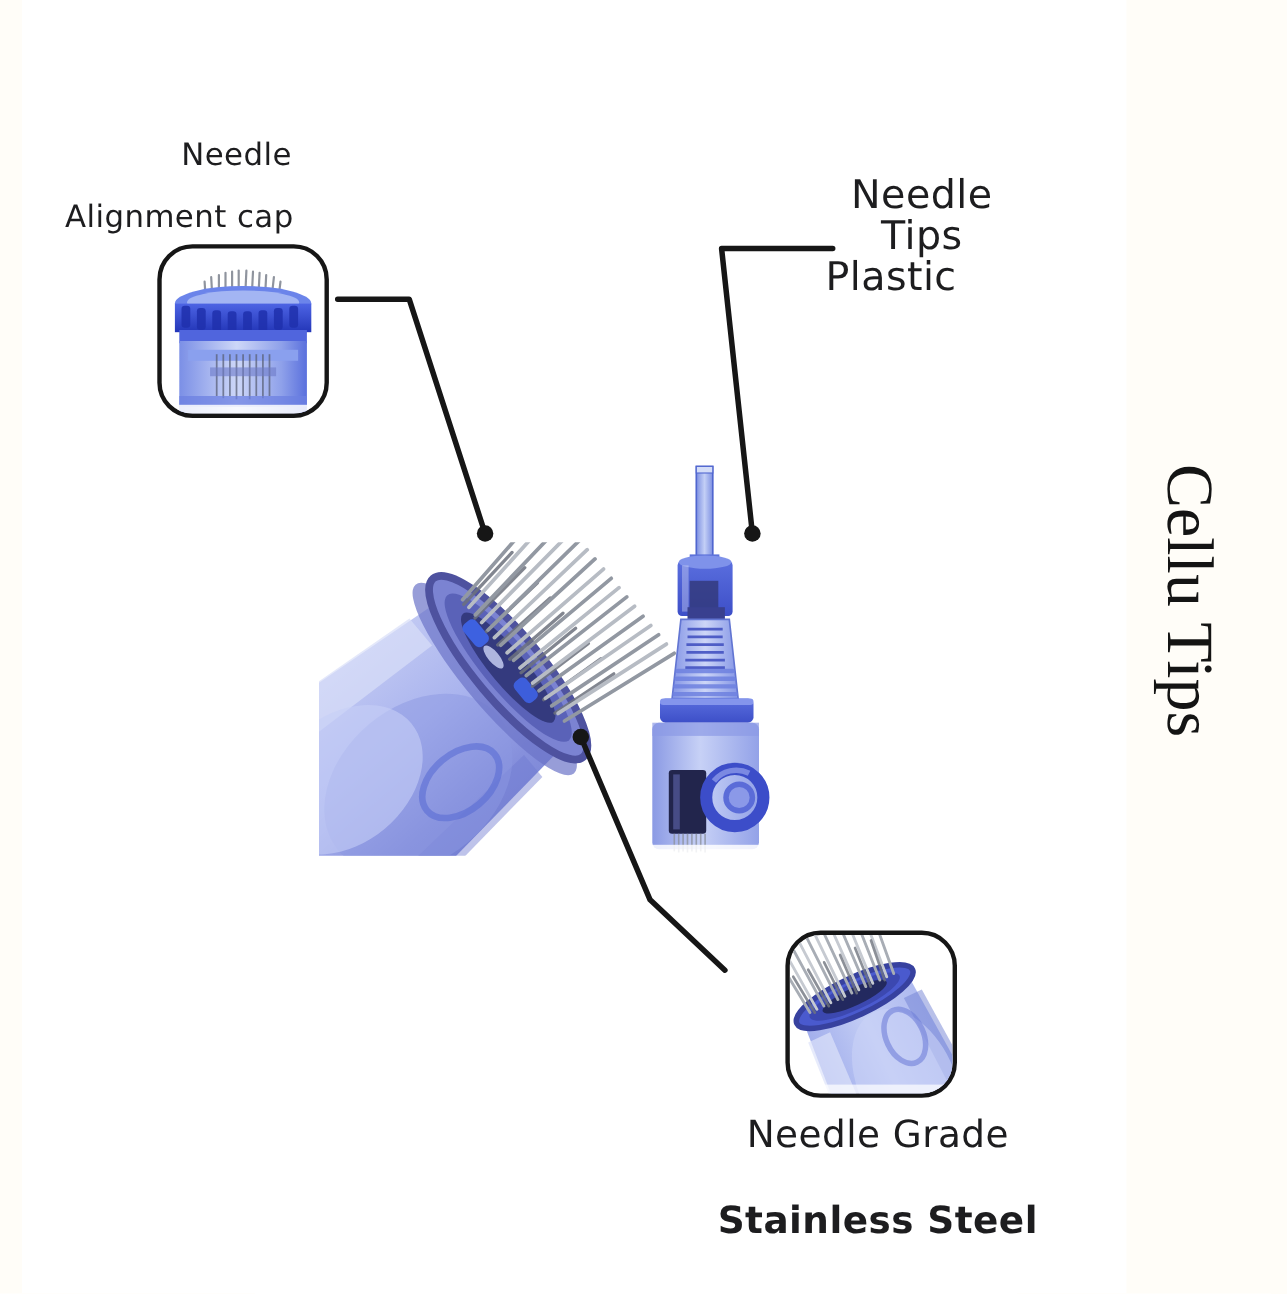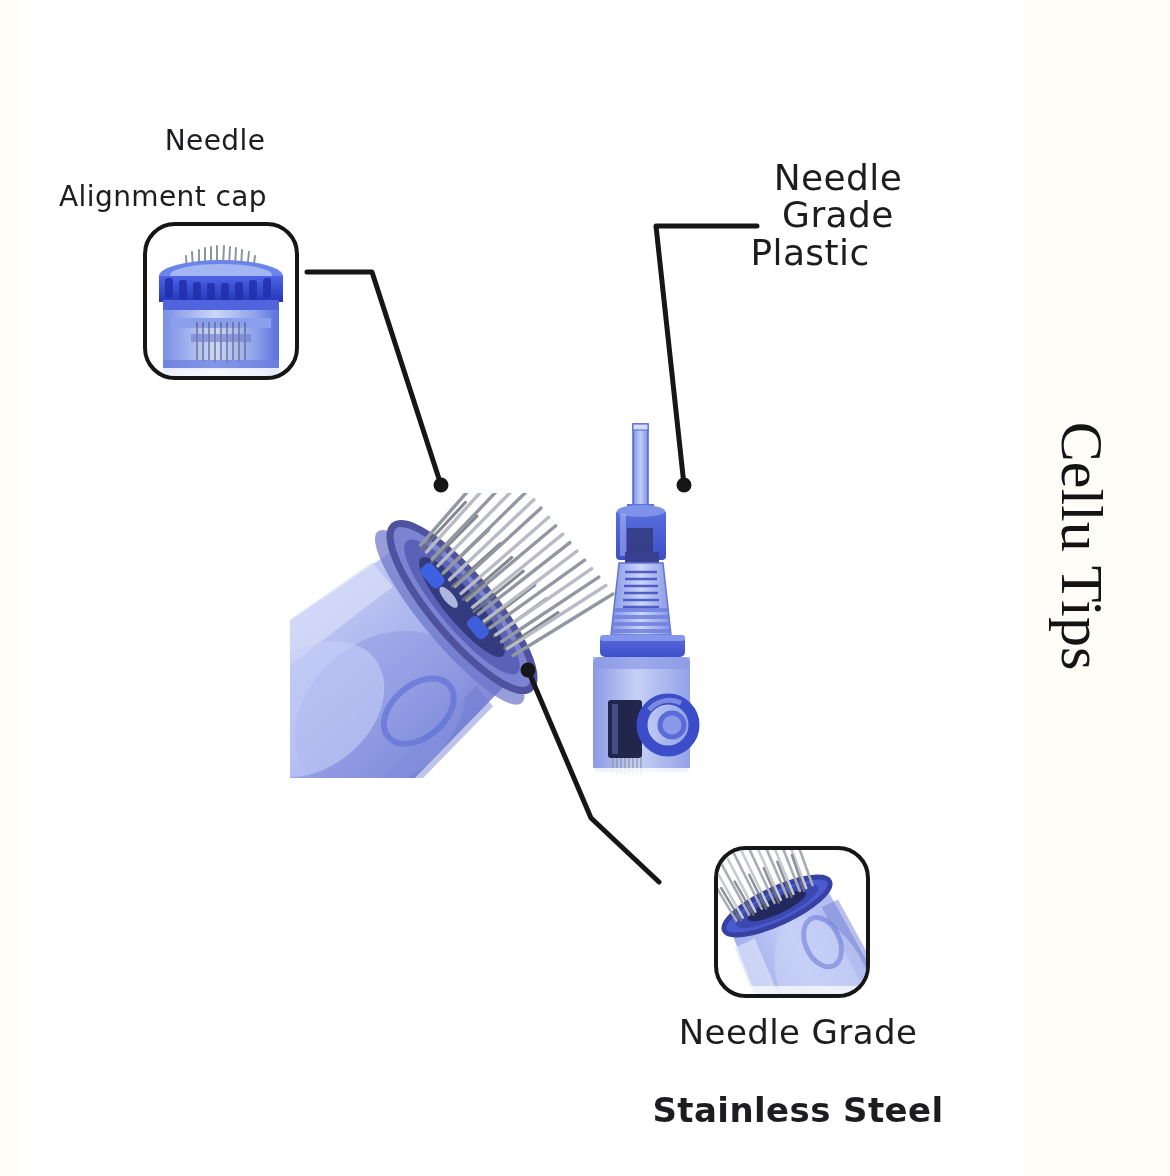--- a/index.html
+++ b/index.html
@@ -44,21 +44,21 @@
 </style>
 </head>
 <body>
 
 <div class="canvas"></div>
 
 <span class="lbl cap" style="left:215px;top:124px;">Needle</span>
 <span class="lbl cap" style="left:163px;top:180px;">Alignment cap</span>
 
 <span class="lbl plastic" style="left:838px;top:157px;">Needle</span>
-<span class="lbl plastic" style="left:838px;top:194px;">Grade</span>
+<span class="lbl plastic" style="left:838px;top:194px;">Tips</span>
 <span class="lbl plastic" style="left:810px;top:232px;">Plastic</span>
 
 <span class="lbl steel" style="left:798px;top:1012px;">Needle Grade</span>
 <span class="lbl steel" style="left:798px;top:1090px;font-weight:bold;">Stainless Steel</span>
 
 <div class="vert-title">Cellu Tips</div>
 
 <div class="inset" style="left:143px;top:222px;width:148px;height:150px;">
   <svg width="148" height="150" viewBox="0 0 148 150">
     <defs>

